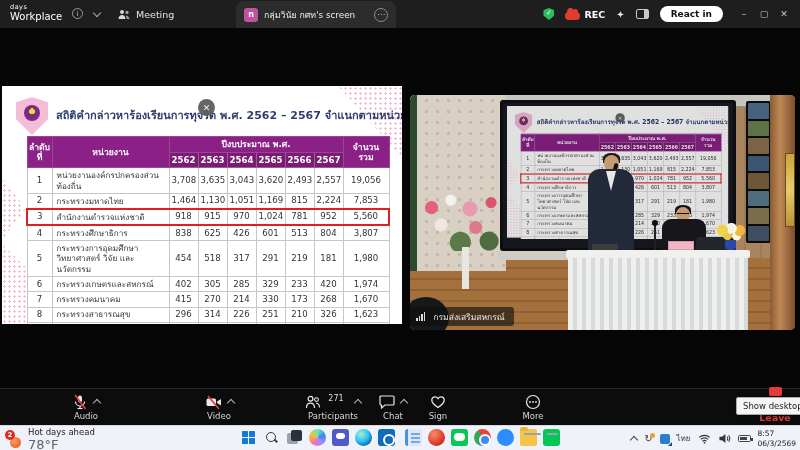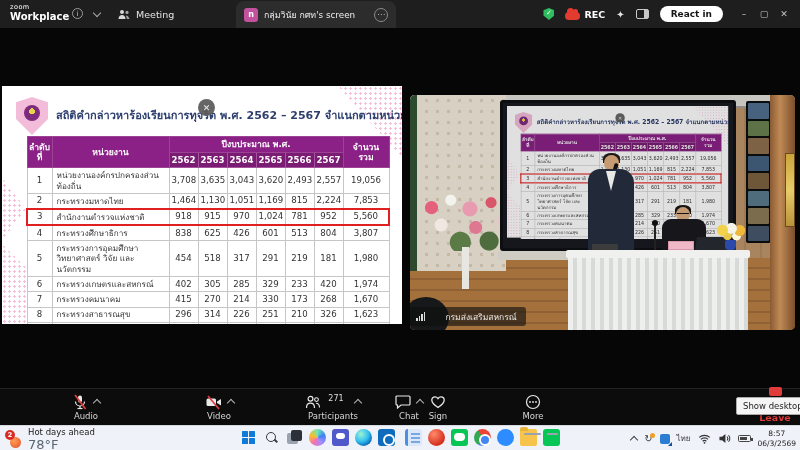--- a/index.html
+++ b/index.html
@@ -9,21 +9,21 @@
     --title-navy:#2C3E6E;
   }
   *{box-sizing:border-box;margin:0;padding:0}
   body{margin:0;background:#000;font-family:"DejaVu Sans","Liberation Sans",sans-serif}
   .screen{position:relative;width:800px;height:450px;overflow:hidden;background:#060606}
 
   
   .titlebar{position:absolute;top:0;left:0;width:800px;height:28px;background:#1e1e1e;color:#ddd}
   .zw-logo{position:absolute;left:10px;top:4px;line-height:1.1;color:#fff}
   .zw-logo .l1{font-size:6.5px;letter-spacing:.5px}
-  .zw-logo .l2{font-size:10px;font-weight:bold}
+  .zw-logo .l2{font-size:10px;font-weight:normal}
   .info-ic{position:absolute;left:72px;top:8px;width:11px;height:11px;border:1px solid #9a9a9a;border-radius:50%;font-size:7px;color:#c9c9c9;text-align:center;line-height:10px}
   .chev-dn{position:absolute;left:94px;top:10px;width:6px;height:6px;border-right:1.4px solid #aaa;border-bottom:1.4px solid #aaa;transform:rotate(45deg)}
   .meeting-tab{position:absolute;left:118px;top:0;height:28px;display:flex;align-items:center;gap:6px;font-size:9.5px;color:#e3e3e3}
   .screen-tab{position:absolute;left:236px;top:1px;height:27px;width:160px;background:#2c2c2c;border-radius:8px 8px 0 0;display:flex;align-items:center;gap:6px;padding:0 8px}
   .tab-avatar{width:14px;height:14px;border-radius:3px;background:#c2519e;color:#fff;font-size:8px;font-weight:bold;display:flex;align-items:center;justify-content:center;flex:0 0 auto}
   .tab-label{font-size:8.8px;color:#eee;white-space:nowrap;overflow:hidden;flex:1}
   .tab-more{width:14px;height:14px;border:1px solid #8a8a8a;border-radius:50%;color:#c5c5c5;font-size:8px;line-height:12px;text-align:center;flex:0 0 auto}
   .tb-right{position:absolute;right:6px;top:0;height:28px;display:flex;align-items:center;gap:11px}
   .shield{width:11px;height:12px;background:#2ebe5f;clip-path:polygon(50% 0,100% 18%,100% 62%,50% 100%,0 62%,0 18%);color:#fff;font-size:7px;text-align:center;line-height:11px}
   .rec{display:flex;align-items:center;gap:4px;font-size:9.5px;color:#fff;font-weight:bold}
@@ -103,21 +103,21 @@
     radial-gradient(circle at 48% 30%,#f5f2e6 0 5px,transparent 6px),
     radial-gradient(circle at 74% 42%,#f0b83a 0 5px,transparent 6px),
     radial-gradient(circle at 36% 70%,#e8c84a 0 4px,transparent 5px),
     radial-gradient(circle at 64% 72%,#fdf6dd 0 4px,transparent 5px)}
   .v-vase{position:absolute;left:159px;top:-10px;width:11px;height:10px;background:#2a49a8;border-radius:2px 2px 4px 4px}
   .v-pillar{position:absolute;left:338px;top:0;width:47px;height:235px;background:linear-gradient(90deg,#8a5a33,#c08a55 40%,#7a4e2c)}
   .v-tv{position:absolute;left:336px;top:6px;width:25px;height:142px;background:#0b0c0e;border-radius:2px;padding:2px;display:flex;flex-direction:column;gap:2px}
   .tv-tile{flex:1;border-radius:1px}
   .v-art{position:absolute;left:375px;top:58px;width:10px;height:74px;background:linear-gradient(180deg,#caa43a,#e8cc6a 50%,#b8923a);border:1px solid #6b4a20}
   .v-blob{position:absolute;left:-7px;bottom:-9px;width:46px;height:42px;background:#17181a;border-radius:50%}
-  .v-label{position:absolute;left:0;bottom:4px;display:flex;align-items:center;gap:20px;background:rgba(15,15,15,.62);color:#eee;font-size:8.5px;padding:2.5px 9px 2.5px 6px;border-radius:0 3px 3px 0}
+  .v-label{position:absolute;left:0;bottom:4px;display:flex;align-items:center;gap:8px;background:rgba(15,15,15,.62);color:#eee;font-size:8.5px;padding:2.5px 9px 2.5px 6px;border-radius:0 3px 3px 0}
   .sig{display:flex;align-items:flex-end;gap:1px}
   .sig i{display:block;width:1.6px;background:#dadada}
   .sig i:nth-child(1){height:3px}.sig i:nth-child(2){height:5px}.sig i:nth-child(3){height:7px}.sig i:nth-child(4){height:9px}
 
   
   .toolbar{position:absolute;left:0;top:388px;width:800px;height:37px;background:#0c0c0c;border-top:1px solid #242424}
   .tool-btn{position:absolute;top:4px;display:flex;flex-direction:column;align-items:center;color:#ddd}
   .icon-row{display:flex;align-items:center;gap:6px;height:17px}
   .tool-label{font-size:8.5px;color:#d5d5d5;margin-top:1px}
   .caret-up{width:6px;height:6px;border-left:1.5px solid #b5b5b5;border-top:1.5px solid #b5b5b5;transform:rotate(45deg);margin-top:3px}
@@ -167,30 +167,30 @@
   .tray{position:absolute;right:4px;top:0;height:25px;display:flex;align-items:center;gap:7px}
   .tr-chev{width:6px;height:6px;border-left:1.5px solid #444;border-top:1.5px solid #444;transform:rotate(45deg);margin-top:3px}
   .tr-refresh{position:relative;font-size:10px;color:#444;line-height:1}
   .tr-refresh::after{content:"";position:absolute;right:-2px;top:-1px;width:5px;height:5px;border-radius:50%;background:#f0a028}
   .tr-device{width:10px;height:10px;background:#2b7cd3;border-radius:2px;position:relative}
   .tr-device::after{content:"";position:absolute;right:-2px;bottom:-2px;width:0;height:0;border-left:4px solid transparent;border-top:4px solid transparent;border-bottom:4px solid #0f4f94}
   .tr-lang{font-size:8px;color:#333}
   .tr-batt{position:relative;width:13px;height:7px;border:1px solid #444;border-radius:1.5px}
   .tr-batt::before{content:"";position:absolute;left:1px;top:1px;bottom:1px;width:7px;background:#444}
   .tr-batt::after{content:"";position:absolute;right:-3px;top:1.5px;width:1.5px;height:3px;background:#444}
-  .tr-clock{text-align:center;font-size:7.5px;line-height:1.25;color:#1a1a1a}
+  .tr-clock{text-align:left;font-size:7.5px;line-height:1.25;color:#1a1a1a}
 </style>
 </head>
 <body>
 
 <div class="screen">
 
   <div class="titlebar">
     <div class="zw-logo">
-      <div class="l1">zoom</div>
+      <div class="l1">days</div>
       <div class="l2">Workplace</div>
     </div>
     <div class="info-ic">i</div>
     <div class="chev-dn"></div>
     <div class="meeting-tab">
       <svg width="12" height="11" viewBox="0 0 12 11">
           <circle cx="4" cy="3" r="2" fill="#d8d8d8"></circle>
           <path d="M0.5 10c0-2.5 1.6-4 3.5-4s3.5 1.5 3.5 4z" fill="#d8d8d8"></path>
           <circle cx="9" cy="3.4" r="1.6" fill="#a5a5a5"></circle>
           <path d="M7.8 6.6c1.8.2 3.2 1.6 3.7 3.4H9" fill="#a5a5a5"></path>
@@ -595,21 +595,21 @@
             <circle cx="5.5" cy="3.8" r="2.4" fill="none" stroke="#e8e8e8" stroke-width="1.2"></circle>
             <path d="M1.5 13c0-3 1.8-4.8 4-4.8s4 1.8 4 4.8" fill="none" stroke="#e8e8e8" stroke-width="1.2"></path>
             <circle cx="11.5" cy="4.6" r="1.9" fill="none" stroke="#e8e8e8" stroke-width="1.1"></circle>
             <path d="M11 8.2c2 0 3.5 1.6 3.5 4.3" fill="none" stroke="#e8e8e8" stroke-width="1.1"></path>
           </svg>
         <span class="pcount">271</span>
         <span class="caret-up"></span>
       </div>
       <div class="tool-label">Participants</div>
     </div>
-    <div class="tool-btn" style="left:384px;width:50px">
+    <div class="tool-btn" style="left:368px;width:50px">
       <div class="icon-row">
         <svg width="16" height="15" viewBox="0 0 16 15">
             <path d="M2 2h12a1 1 0 0 1 1 1v7a1 1 0 0 1-1 1H6l-3.5 3V11H2a1 1 0 0 1-1-1V3a1 1 0 0 1 1-1z" fill="none" stroke="#e8e8e8" stroke-width="1.2"></path>
           </svg>
         <span class="caret-up"></span>
       </div>
       <div class="tool-label">Chat</div>
     </div>
     <div class="tool-btn" style="left:416px;width:44px">
       <div class="icon-row">

